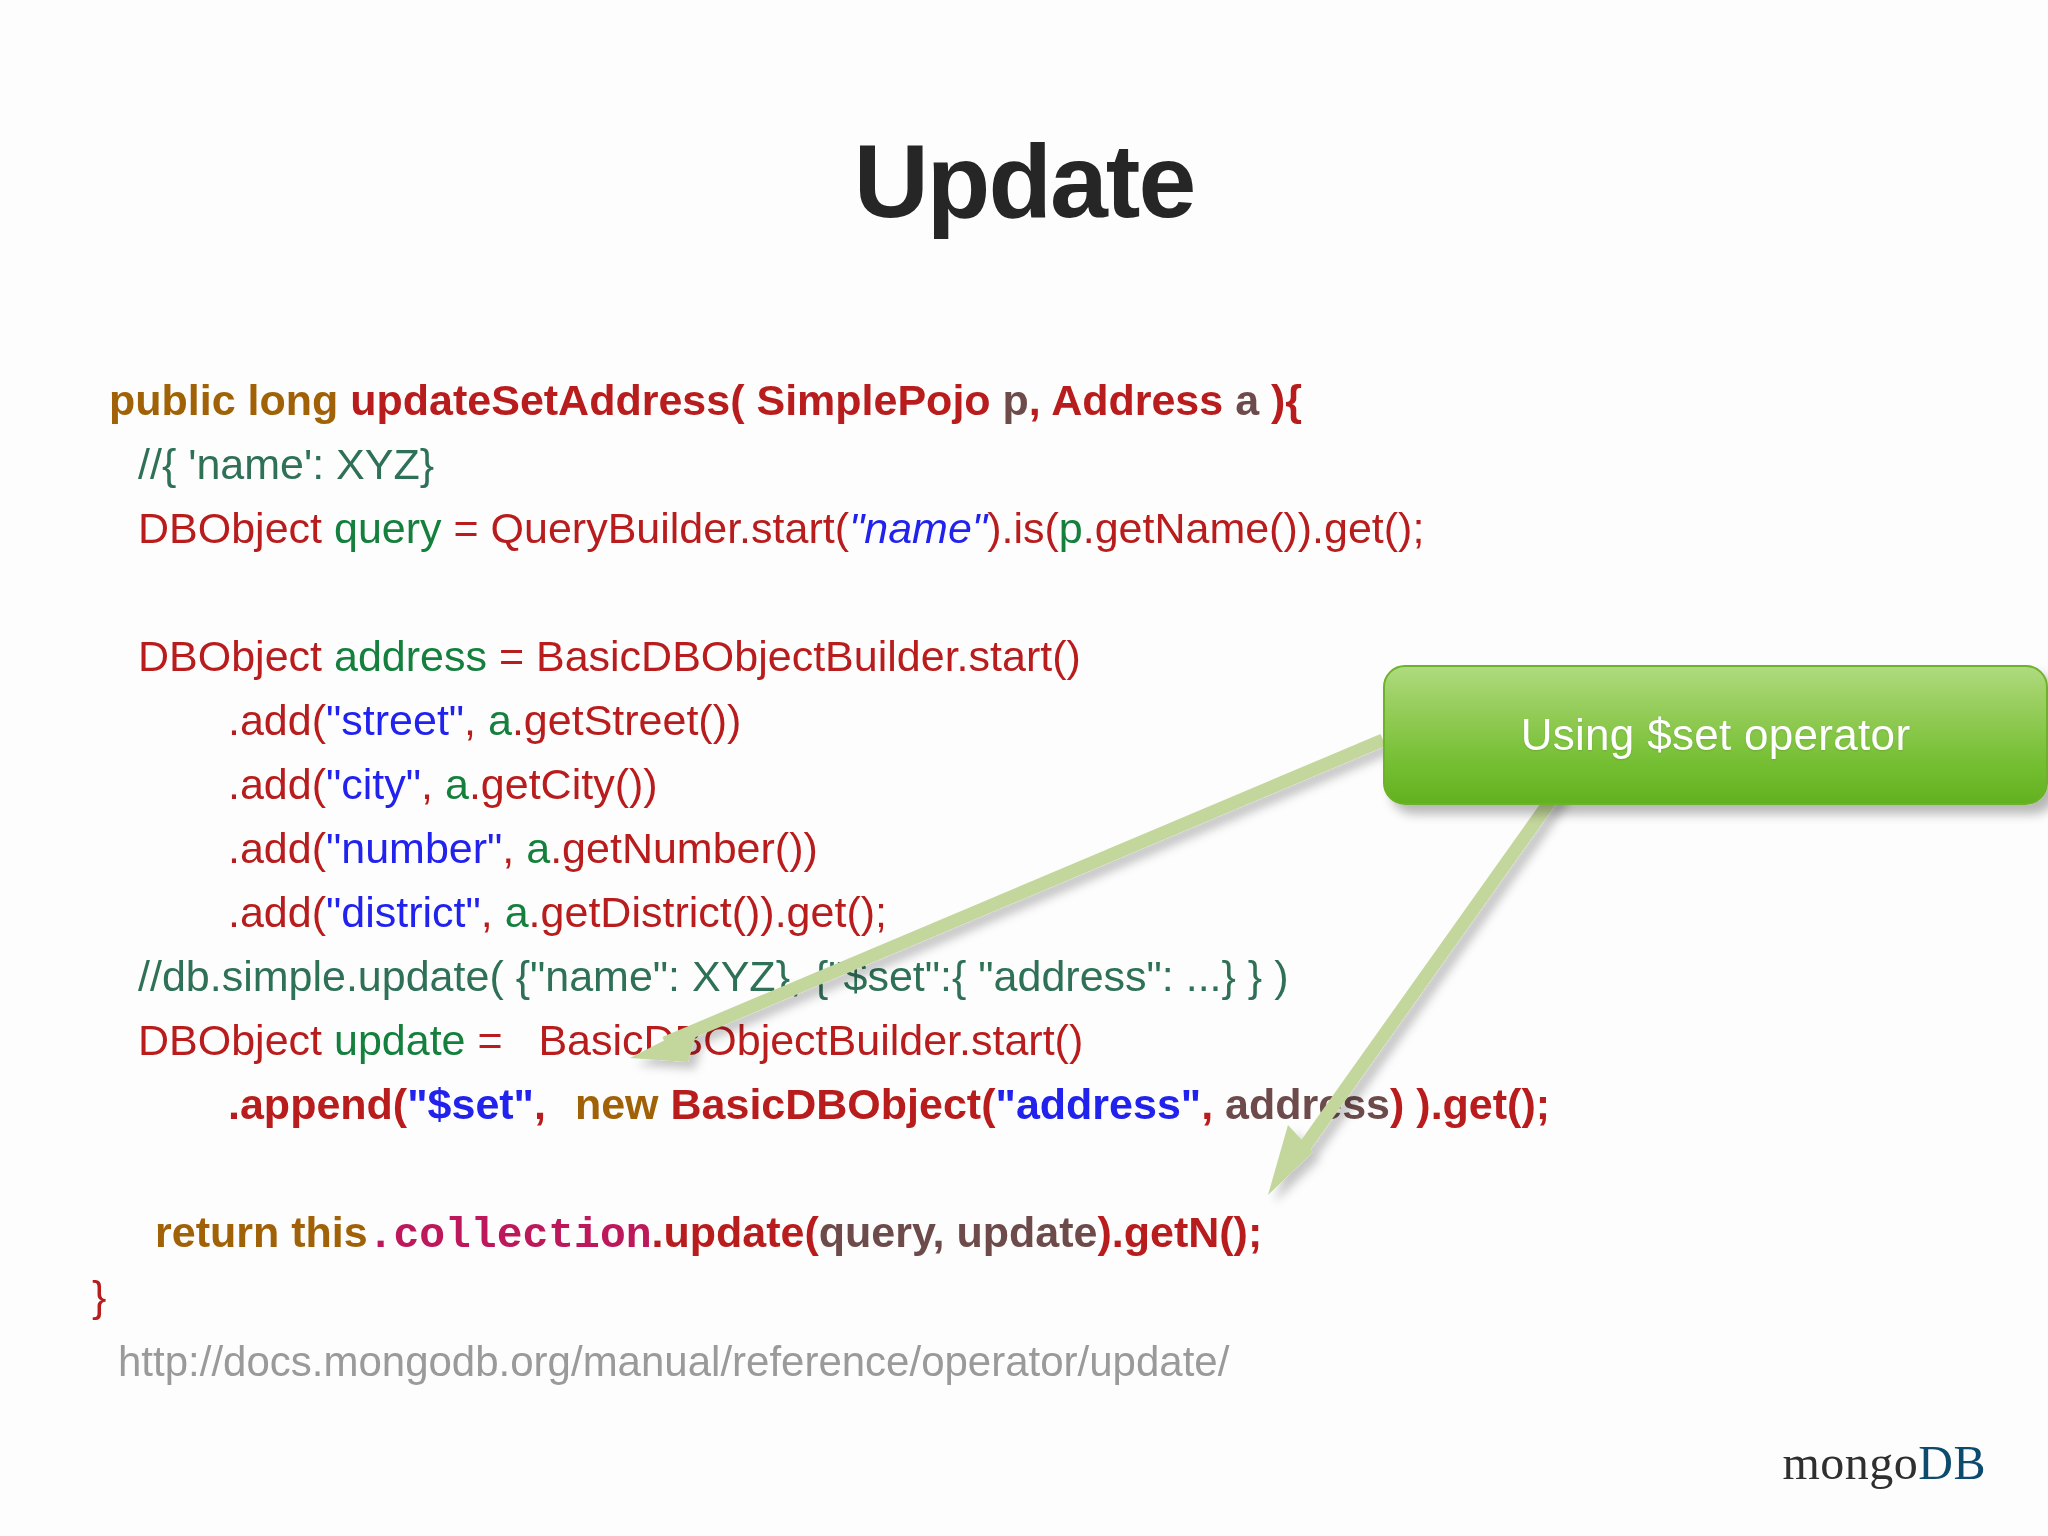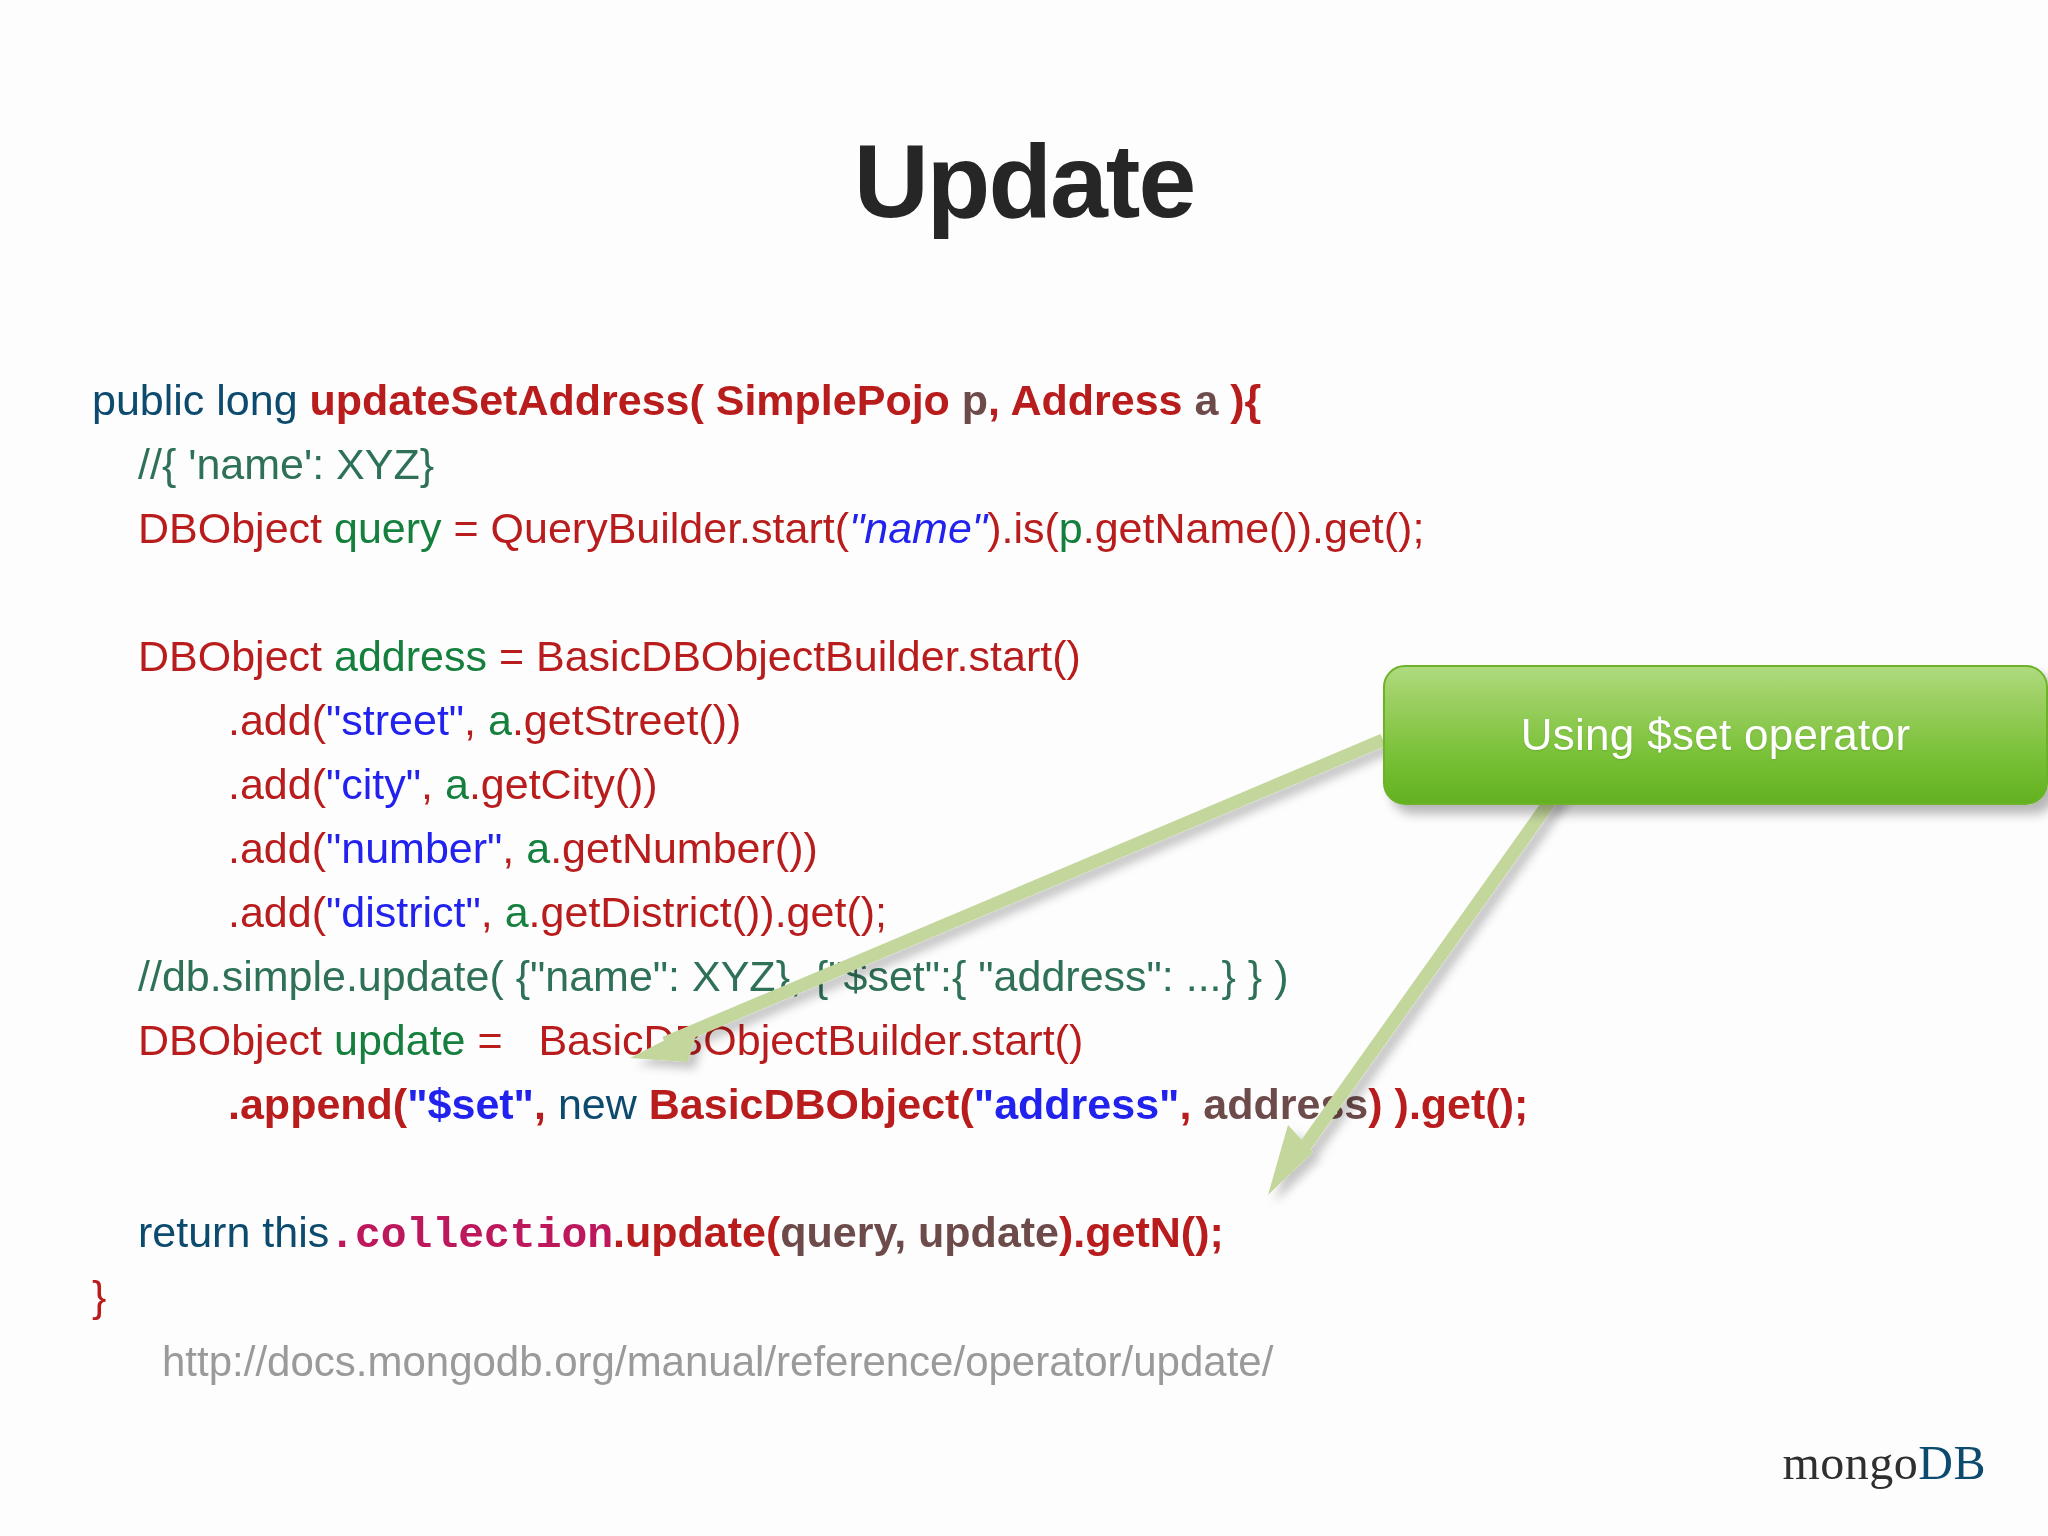--- a/index.html
+++ b/index.html
@@ -32,21 +32,21 @@
     font-family:"Liberation Sans", sans-serif;
     font-size:43px;
     line-height:64px;
     color:#000000;
     white-space:pre;
   }
   .code .ln{display:block;height:64px;}
   .code .blank{display:block;height:64px;}
 
   
-  .kw      {color:#0c4a6e;font-weight:normal;}
+  .kw      {color:#a16207;font-weight:bold;margin-left:17px;}
   .plain   {color:#b91c1c;}
   .bold    {font-weight:bold;}
   .ital    {}
   .var     {color:#15803d;}
   .varb    {color:#6E4B4B;font-weight:bold;}
   .str     {color:#2222EE;}
   .strb    {color:#2222EE;font-weight:bold;}
   .stri    {color:#2222EE;font-style:italic;}
   .cmt     {color:#2E7157;}
   .blue    {color:#be185d;font-weight:bold;font-family:Liberation Mono, monospace;}
@@ -77,21 +77,20 @@
   
   .arrows{position:absolute;left:0;top:0;width:2048px;height:1536px;pointer-events:none;}
 
   
   .url{
     position:absolute;
     left:118px;top:1338px;
     font-size:42px;
     color:#9a9a9a;
     font-family:"Liberation Sans", sans-serif;
-    margin-left:44px;
   }
 
   
   .logo{
     position:absolute;
     right:62px;top:1435px;
     font-family:"Liberation Serif", serif;
     font-size:48px;
     letter-spacing:0.5px;
   }

